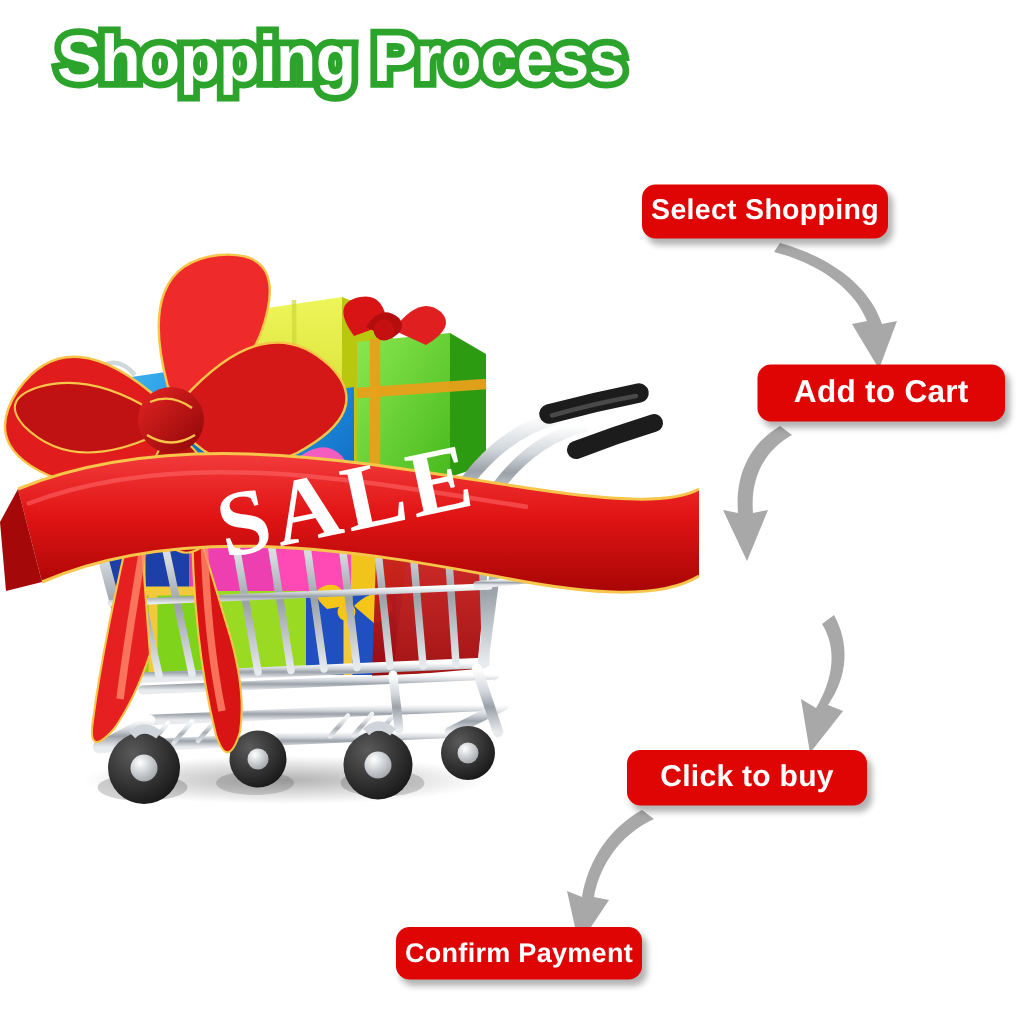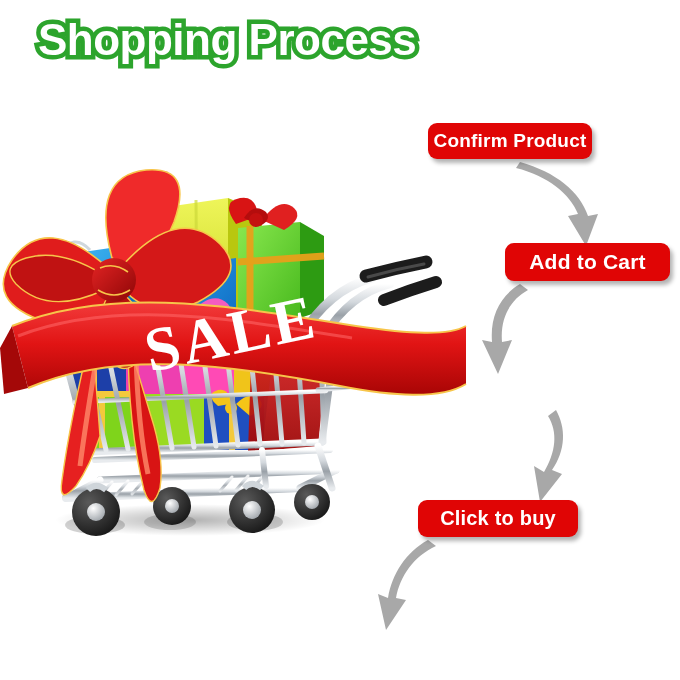--- a/index.html
+++ b/index.html
@@ -300,17 +300,18 @@
       <path d="M548 416 C 558 432, 556 452, 544 472 L 534 466 L 540 502 L 562 474 L 552 470
                C 566 450, 566 428, 556 410 Z" fill="#a8a8a8"></path>
     </g>
 
     <g>
       <path d="M428 540 C 406 552, 392 574, 388 598 L 378 594 L 386 630 L 406 600 L 396 598
                C 400 576, 414 556, 436 546 Z" fill="#a8a8a8"></path>
     </g>
   </svg>
 
-  <div class="flow-box" id="box-select">Confirm Product</div>
+  <div class="flow-box" id="box-select">Select Shopping</div>
   <div class="flow-box" id="box-addcart">Add to Cart</div>
   <div class="flow-box" id="box-click">Click to buy</div>
+  <div class="flow-box" id="box-confirm">Confirm Payment</div>
 
 </div>
 
 </body></html>

